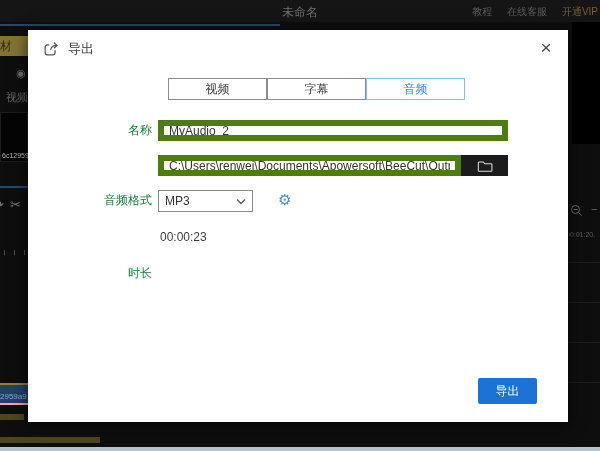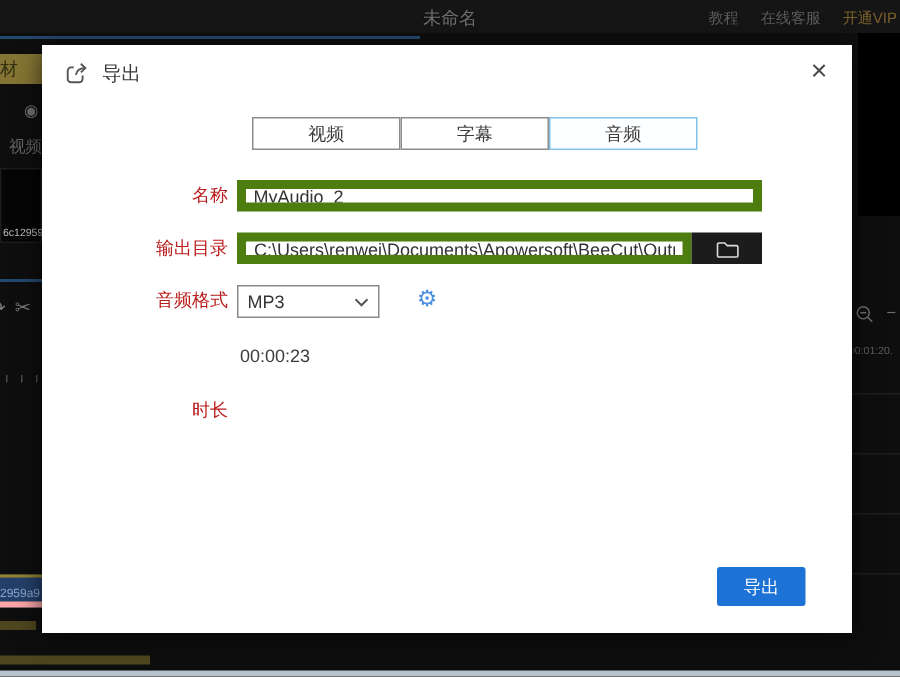--- a/index.html
+++ b/index.html
@@ -20,21 +20,21 @@
   .gold-tab span { display:inline-block; text-indent:-12px; white-space:nowrap; }
   .record-icon { position:absolute; left:16px; top:67px; color:#6f6f6f; font-size:11px; }
   .group-label { position:absolute; left:6px; top:90px; width:22px; overflow:hidden; color:#636363; font-size:11px; white-space:nowrap; }
   .thumb { position:absolute; left:0; top:112px; width:28px; height:50px; background:#050505; border:1px solid #1c1c1c; }
   .thumb-label { position:absolute; left:1px; bottom:2px; width:26px; overflow:hidden; color:#bdbdbd; font-size:7px; white-space:nowrap; }
   .blueline2 { position:absolute; left:0; top:186px; width:30px; height:2px; background:#24496f; }
   .tl-icons { position:absolute; left:0; top:197px; width:28px; color:#787878; font-size:13px; overflow:hidden; white-space:nowrap; }
   .tl-icons .half { display:inline-block; margin-left:-7px; margin-right:6px; }
   .ruler-ticks { position:absolute; top:250px; width:1px; height:5px; background:#4a4a4a; }
   .clip { position:absolute; left:0; top:383px; width:28px; height:22px; background:#24406a;
-    border-top:2px solid #93832f; border-bottom:4px solid #fca5a5; overflow:hidden; }
+    border-top:2px solid #93832f; border-bottom:2px solid #fca5a5; overflow:hidden; }
   .clip span { color:#8aa6ce; font-size:8px; line-height:18px; white-space:nowrap; }
   .olive-stub { position:absolute; left:0; top:414px; width:24px; height:6px; background:#4d461e; }
   .olive-bar { position:absolute; left:0; top:437px; width:100px; height:6px; background:#4d461e; }
   .h-scrollbar { position:absolute; left:0; top:447px; width:600px; height:4px; background:#b6c3cd; }
 
   .preview-black { position:absolute; left:572px; top:22px; width:28px; height:122px; background:#000; }
   .zoom-controls { position:absolute; left:570px; top:203px; color:#6f6f6f; font-size:11px; white-space:nowrap; }
   .zoom-controls svg { vertical-align:middle; }
   .zoom-controls .dash { margin-left:8px; color:#6f6f6f; }
   .tl-timestamp { position:absolute; left:569px; top:231px; width:31px; overflow:hidden; color:#5d5d5d; font-size:7px; white-space:nowrap; }
@@ -47,23 +47,23 @@
   .dlg-header { position:absolute; left:14px; top:10px; display:flex; align-items:center; }
   .dlg-header svg { margin-right:8px; }
   .dlg-title { font-size:13px; color:#3a3a3a; }
   .dlg-close { position:absolute; right:10px; top:6px; width:24px; height:24px; text-align:center;
     font-size:19px; line-height:24px; color:#4a4a4a; cursor:pointer; }
 
   .tabs { position:absolute; left:140px; top:48px; display:flex; }
   .tab { width:99px; height:22px; border:1px solid #8c8c8c; background:#fff; color:#3c3c3c;
     font-size:12px; text-align:center; line-height:20px; cursor:pointer; }
   .tab + .tab { margin-left:0; }
-  .tab.active { border-color:#7fc3ea; color:#404040; background:#fdfeff; }
+  .tab.active { border-color:#7fc3ea; color:#3b82f6; background:#fdfeff; }
 
-  .frm-label { position:absolute; left:14px; width:110px; text-align:right; font-size:12px; color:#b91c1c; line-height:21px; }
+  .frm-label { position:absolute; left:14px; width:110px; text-align:right; font-size:12px; color:#15803d; line-height:21px; }
   .txt-input { position:absolute; left:130px; height:21px; border:6px solid #4d7c0f; background:#fff;
     font-size:12px; color:#333; padding:0 5px; font-family:"Liberation Sans", sans-serif; }
   .name-row  { top:90px; }
   .out-row   { top:125px; }
   .fmt-row   { top:160px;text-align:right; }
   .dur-row   { top:197px;margin-top:36px; }
   #name-input { top:90px; width:350px; }
   #output-input { top:125px; width:303px; }
   .folder-btn { position:absolute; left:433px; top:125px; width:47px; height:21px; background:#1c1c1c;
     border:none; cursor:pointer; display:flex; align-items:center; justify-content:center; }
@@ -136,21 +136,20 @@
 
     <div class="tabs">
       <div class="tab">视频</div>
       <div class="tab">字幕</div>
       <div class="tab active">音频</div>
     </div>
 
     <div class="frm-label name-row">名称</div>
     <input class="txt-input" id="name-input" value="MyAudio_2" style="">
 
-    <div class="frm-label out-row">输出目录</div>
     <input class="txt-input" id="output-input" value="C:\Users\renwei\Documents\Apowersoft\BeeCut\Output" style="">
     <button class="folder-btn">
       <svg width="16" height="14" viewBox="0 0 18 15">
         <path d="M1.5 4 a1 1 0 0 1 1 -1 h4.5 l1.8 2 h7 a1 1 0 0 1 1 1 v6.5 a1 1 0 0 1 -1 1 H2.5 a1 1 0 0 1 -1 -1 z" fill="none" stroke="#dcdcdc" stroke-width="1.2"></path>
       </svg>
     </button>
 
     <div class="frm-label fmt-row">音频格式</div>
     <div class="select-box">
       <span>MP3</span>

